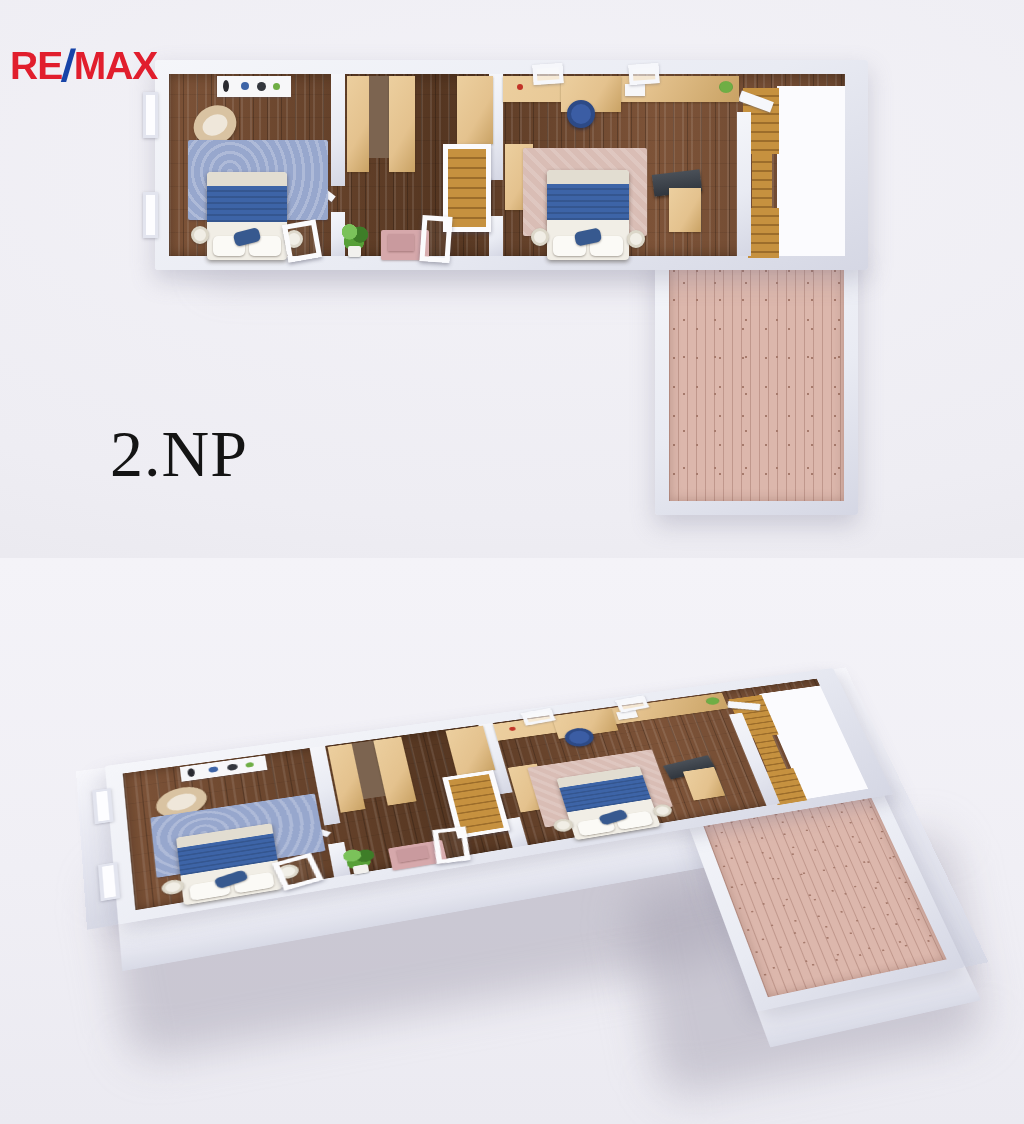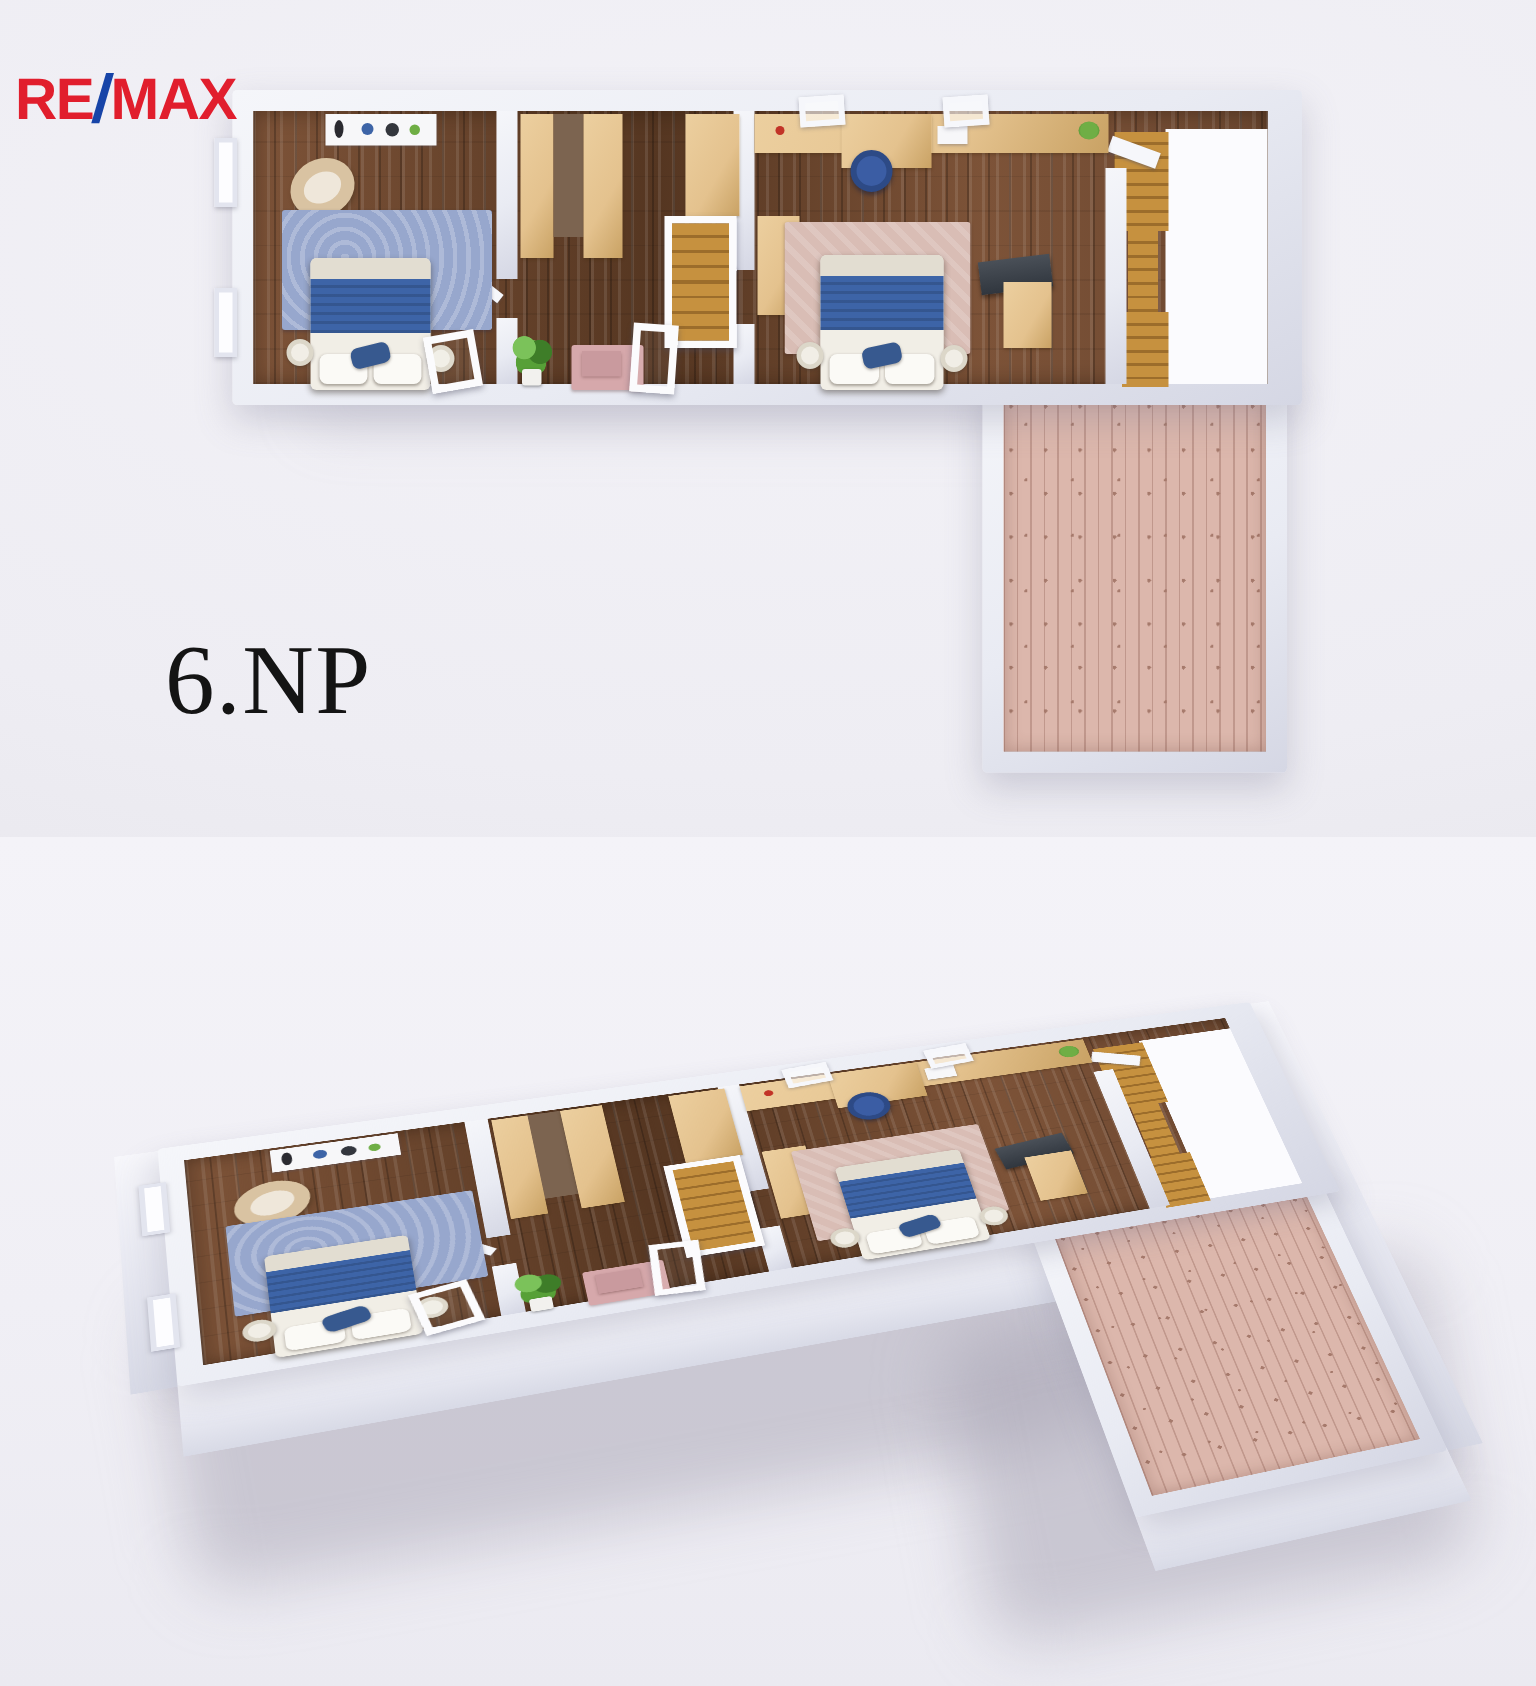--- a/index.html
+++ b/index.html
@@ -302,14 +302,14 @@
       <div class="bolster" style="left:80px;top:60px"></div>
     </div>
     <div class="tv"></div>
     <div class="beige" style="left:514px;top:128px;width:32px;height:44px"></div>
   </div>
 </div>
 
   <div class="brand">
     <span class="re">RE</span><span class="slash">/</span><span class="max">MAX</span>
   </div>
-  <div class="floor-label">6.NP</div>
+  <div class="floor-label">2.NP</div>
 </div>
 
 </body></html>

